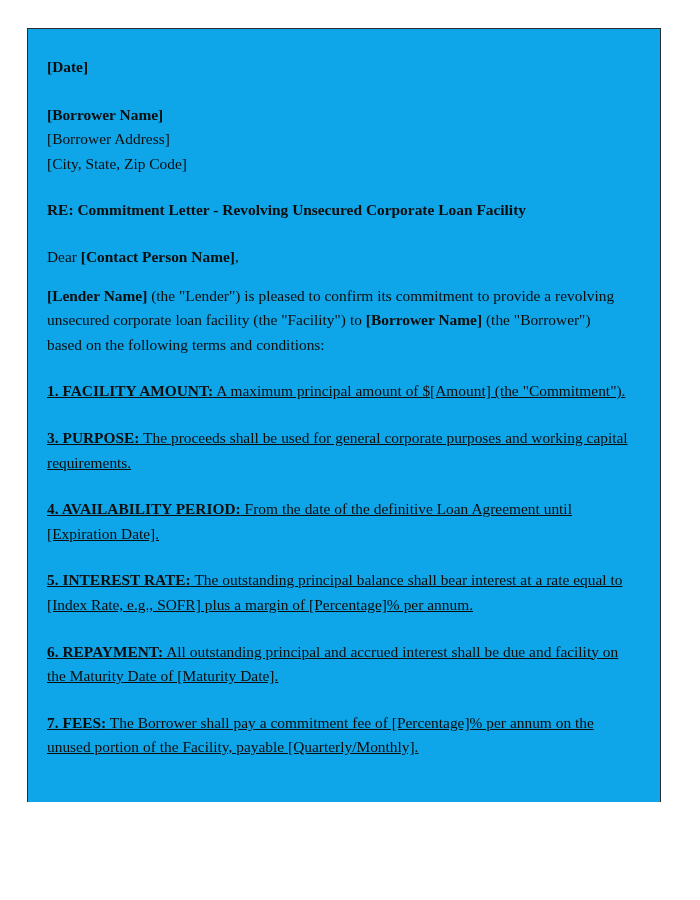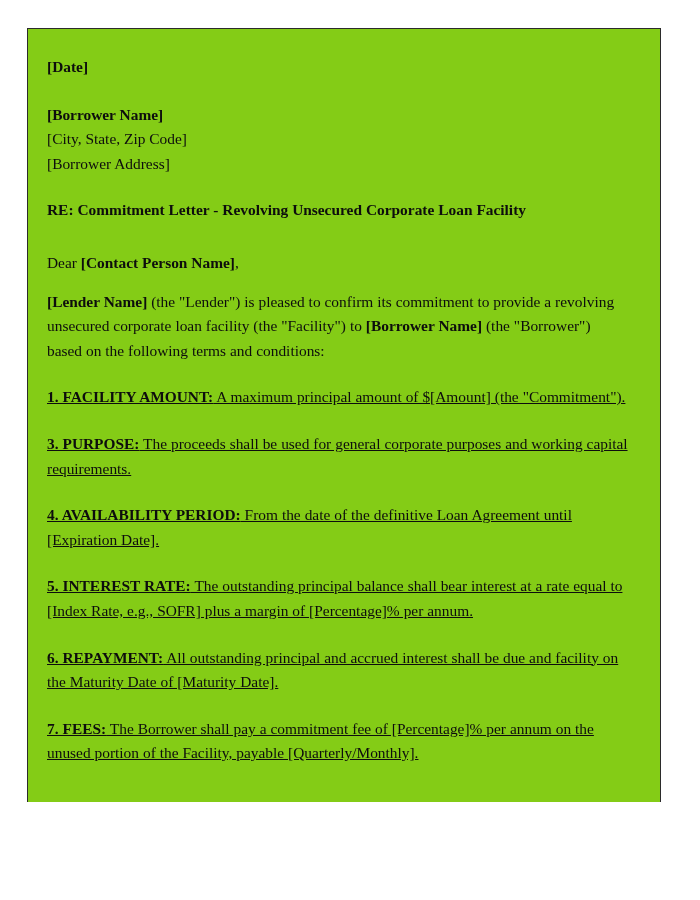--- a/index.html
+++ b/index.html
@@ -16,21 +16,21 @@
 
   .page {
     position: absolute;
     left: 27px;
     top: 28px;
     width: 634px;
     height: 774px;
     box-sizing: border-box;
     border: 1.5px solid #2b2b2b;
     border-bottom: none;
-    background: #84cc16;
+    background: #0ea5e9;
     overflow: hidden;
   }
 
   .page-inner {
     padding: 26px 31px 0 19px;
     box-sizing: border-box;
   }
 
   .doc-line,
   .doc-para {
@@ -40,40 +40,40 @@
     text-align: left;
     margin: 0;
     word-spacing: 0.1px;
   }
 
   .bold { font-weight: bold; }
 
   
   .blk-date        { margin-bottom: 23px; }
   .blk-address     { margin-bottom: 22px; }
-  .blk-re          { margin-bottom: 28px; }
+  .blk-re          { margin-bottom: 22px; }
   .blk-salutation  { margin-bottom: 14px; }
   .blk-intro       { margin-bottom: 22px; }
   .clause          { margin-bottom: 22px; text-decoration: underline; }
   .clause:last-child { margin-bottom: 0; }
 
   .addr-line { display: block; }
 </style>
 </head>
 <body>
 
 <div class="page">
   <div class="page-inner">
 
     <p class="doc-line blk-date bold">[Date]</p>
 
     <div class="blk-address">
       <span class="doc-line addr-line bold">[Borrower Name]</span>
+      <span class="doc-line addr-line">[Borrower Address]</span>
       <span class="doc-line addr-line">[City, State, Zip Code]</span>
-      <span class="doc-line addr-line">[Borrower Address]</span>
     </div>
 
     <p class="doc-line blk-re bold">RE: Commitment Letter - Revolving Unsecured Corporate Loan Facility</p>
 
     <p class="doc-para blk-salutation">
       <span>Dear </span><span class="bold">[Contact Person Name]</span><span>,</span>
     </p>
 
     <p class="doc-para blk-intro">
       <span class="bold">[Lender Name]</span><span> (the "Lender") is pleased to confirm its commitment to provide a revolving unsecured corporate loan facility (the "Facility") to </span><span class="bold">[Borrower Name]</span><span> (the "Borrower") based on the following terms and conditions:</span>

